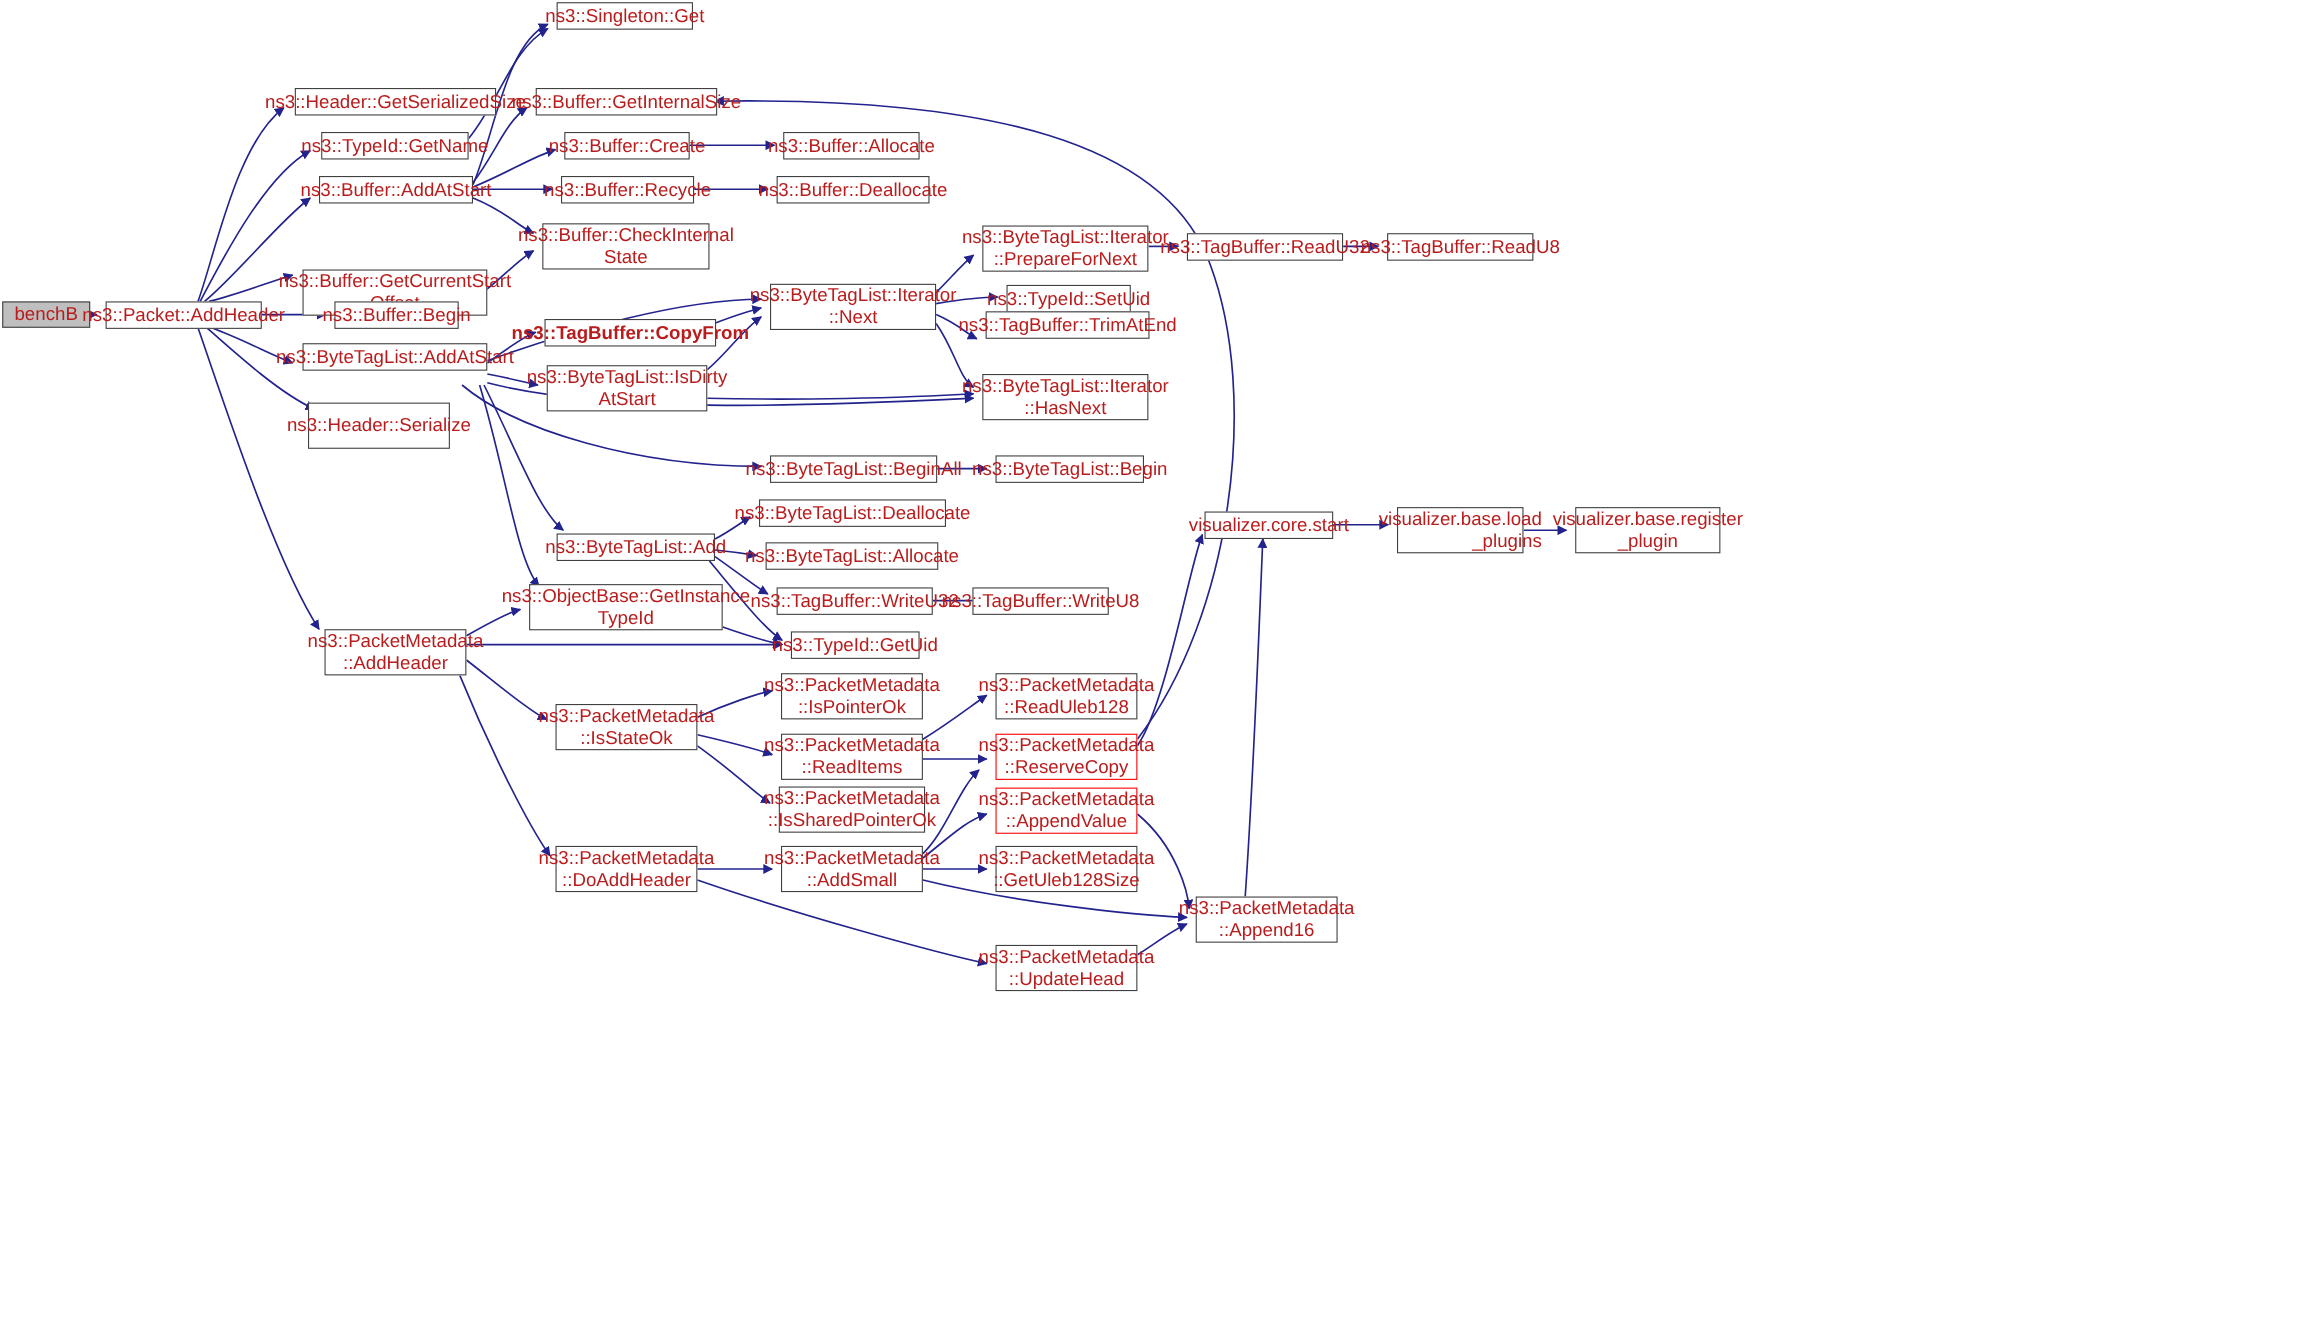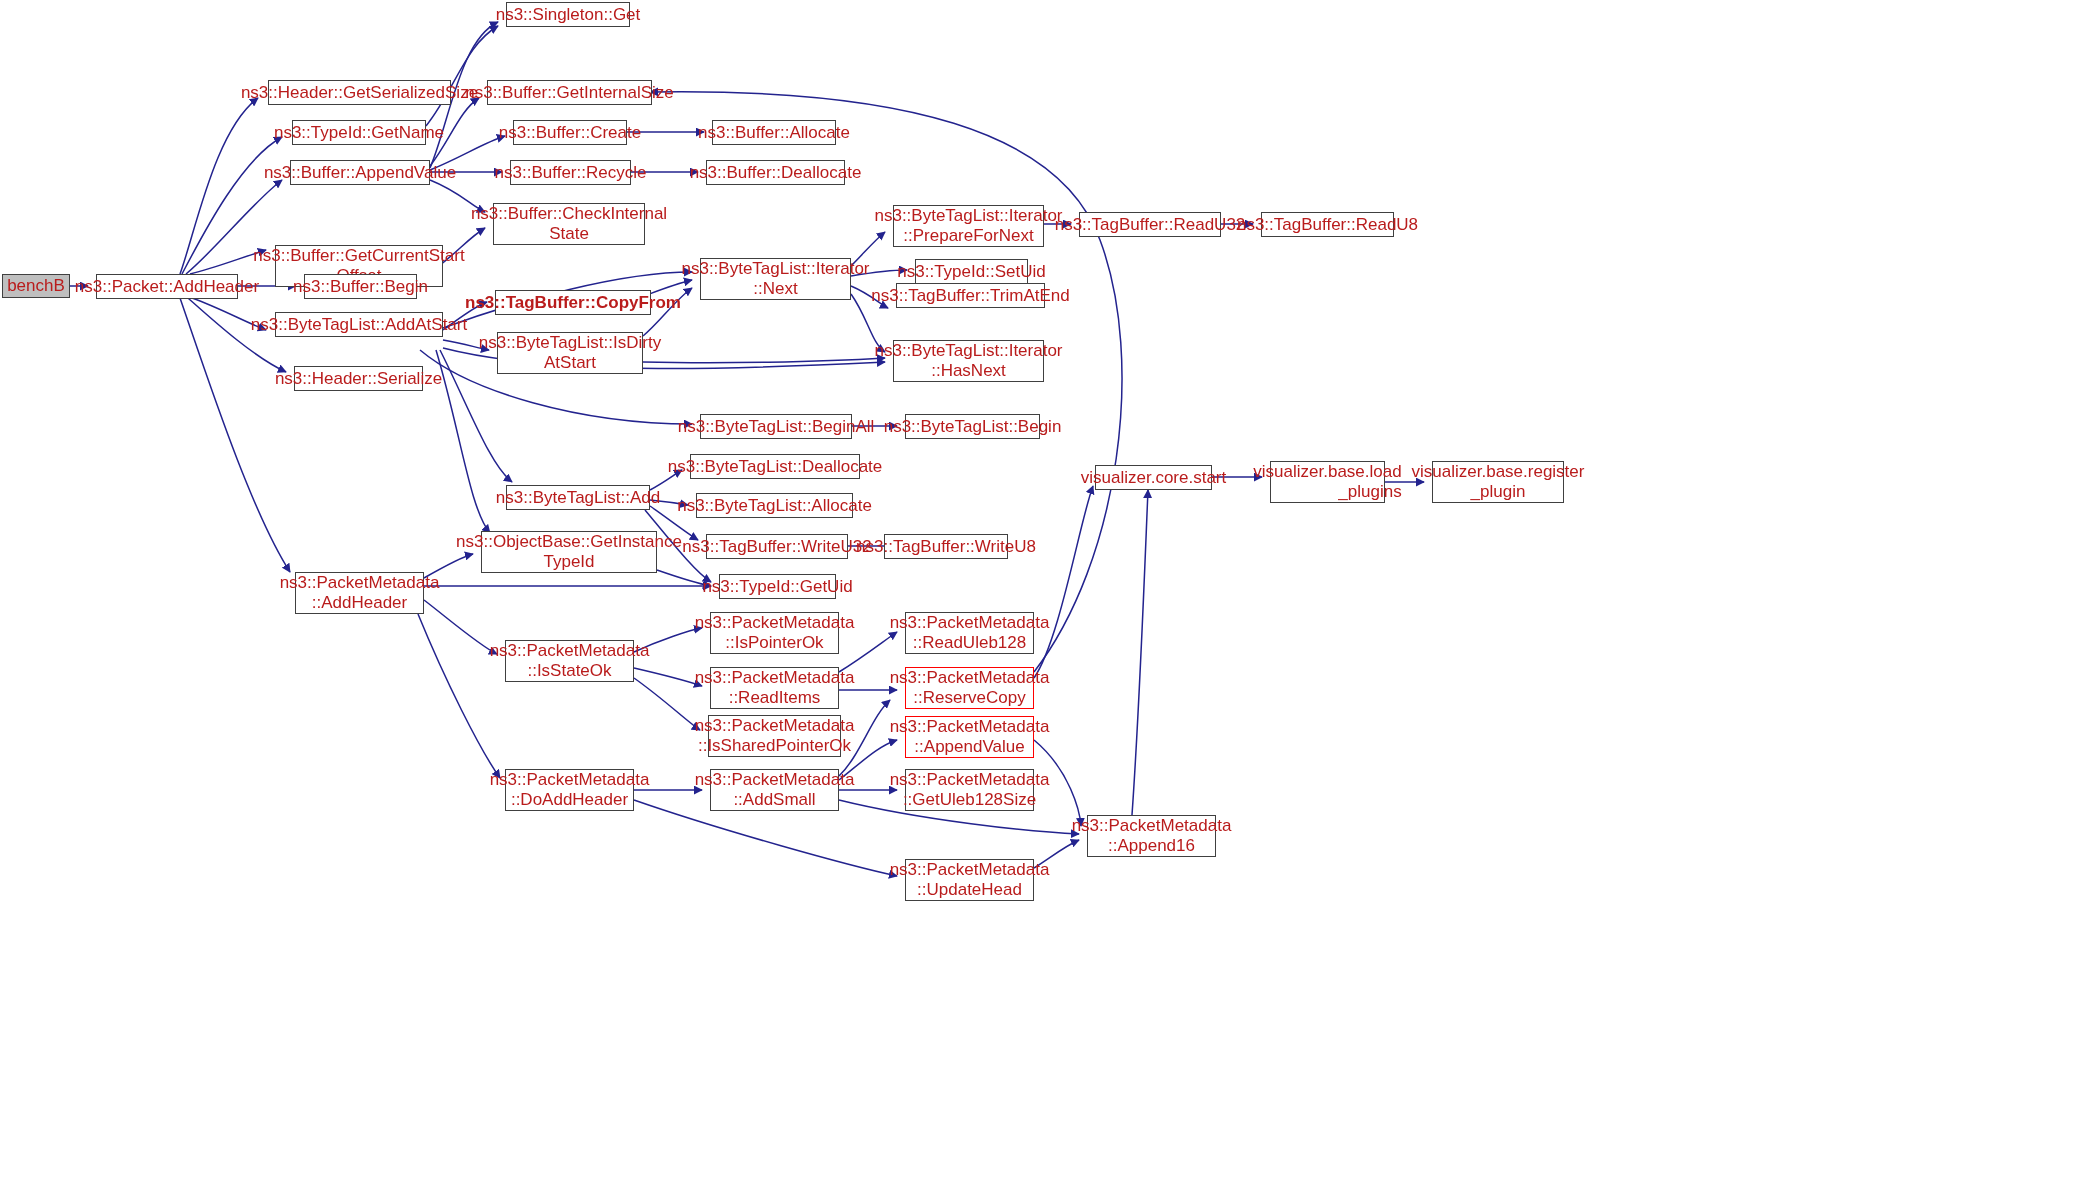--- a/index.html
+++ b/index.html
@@ -117,30 +117,30 @@
         <path d="M1034,868 C1050,858 1065,846 1079,840" fill="none" stroke="#23238e" stroke-width="1.5" marker-end="url(#arrow)"></path>
         <path d="M1034,740 C1070,770 1080,812 1081,826" fill="none" stroke="#23238e" stroke-width="1.5" marker-end="url(#arrow)"></path>
         <path d="M1034,678 C1060,640 1080,520 1093,486" fill="none" stroke="#23238e" stroke-width="1.5" marker-end="url(#arrow)"></path>
         <path d="M1034,672 C1120,560 1145,360 1100,240 C1060,130 900,88 650,92" fill="none" stroke="#23238e" stroke-width="1.5" marker-end="url(#arrow)"></path>
         <path d="M1212,477 L1262,477" fill="none" stroke="#23238e" stroke-width="1.5" marker-end="url(#arrow)"></path>
         <path d="M1385,482 L1424,482" fill="none" stroke="#23238e" stroke-width="1.5" marker-end="url(#arrow)"></path>
         <path d="M1132,815 C1140,700 1145,560 1148,490" fill="none" stroke="#23238e" stroke-width="1.5" marker-end="url(#arrow)"></path>
       </g>
   </svg>
   <div id="node-layer">
-      <div class="gnode root" style="left: 2px; top: 274px; width: 68px; height: 24px;">benchB</div>
+      <div class="gnode root" style="left: 2px; top: 274px; width: 80px; height: 24px;">benchB</div>
       <div class="gnode" style="left: 96px; top: 274px; width: 142px; height: 25px;">ns3::Packet::AddHeader</div>
       <div class="gnode" style="left: 268px; top: 80px; width: 183px; height: 25px;">ns3::Header::GetSerializedSize</div>
       <div class="gnode" style="left: 292px; top: 120px; width: 134px; height: 25px;">ns3::TypeId::GetName</div>
-      <div class="gnode" style="left: 290px; top: 160px; width: 140px; height: 25px;">ns3::Buffer::AppendValue</div>
+      <div class="gnode" style="left: 290px; top: 160px; width: 140px; height: 25px;">ns3::Buffer::AddAtStart</div>
       <div class="gnode" style="left: 275px; top: 221px; width: 168px; height: 42px; margin-top: 24px;">ns3::Buffer::GetCurrentStart
 Offset</div>
       <div class="gnode" style="left: 304px; top: 274px; width: 113px; height: 25px;">ns3::Buffer::Begin</div>
       <div class="gnode" style="left: 275px; top: 312px; width: 168px; height: 25px;">ns3::ByteTagList::AddAtStart</div>
-      <div class="gnode" style="left: 294px; top: 366px; width: 129px; height: 25px;">ns3::Header::Serialize</div>
+      <div class="gnode" style="left: 280px; top: 366px; width: 129px; height: 42px;">ns3::Header::Serialize</div>
       <div class="gnode" style="left: 295px; top: 572px; width: 129px; height: 42px;">ns3::PacketMetadata
 ::AddHeader</div>
       <div class="gnode" style="left: 506px; top: 2px; width: 124px; height: 25px;">ns3::Singleton::Get</div>
       <div class="gnode" style="left: 487px; top: 80px; width: 165px; height: 25px;">ns3::Buffer::GetInternalSize</div>
       <div class="gnode" style="left: 513px; top: 120px; width: 114px; height: 25px;">ns3::Buffer::Create</div>
       <div class="gnode" style="left: 510px; top: 160px; width: 121px; height: 25px;">ns3::Buffer::Recycle</div>
       <div class="gnode" style="left: 493px; top: 203px; width: 152px; height: 42px;">ns3::Buffer::CheckInternal
 State</div>
       <div class="gnode" style="left: 495px; top: 290px; width: 156px; height: 25px; font-weight: bold;">ns3::TagBuffer::CopyFrom</div>
       <div class="gnode" style="left: 497px; top: 332px; width: 146px; height: 42px;">ns3::ByteTagList::IsDirty

